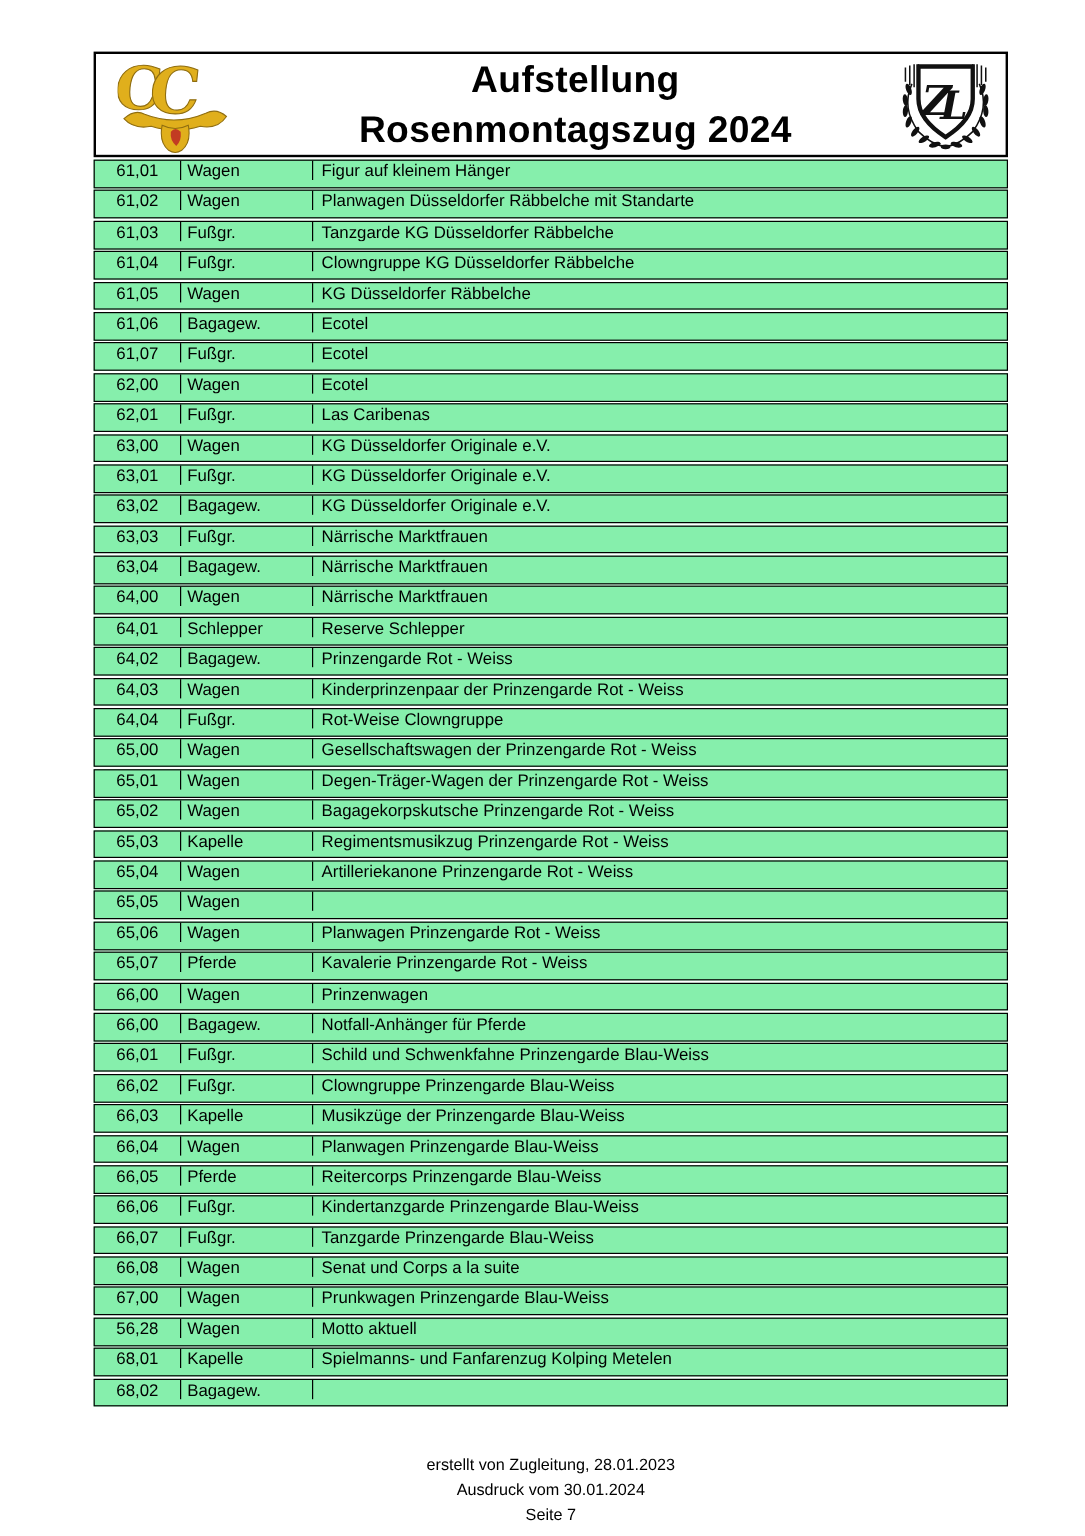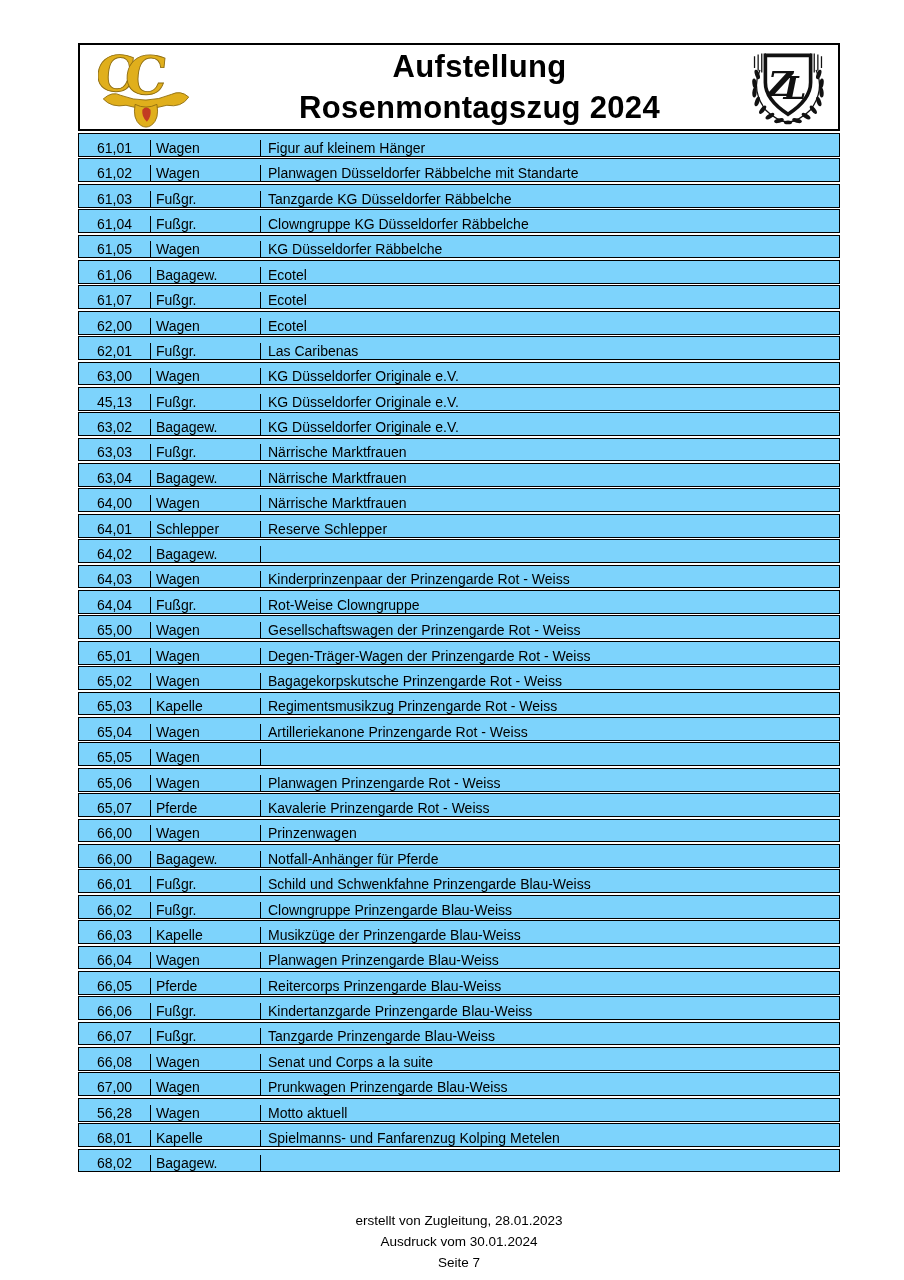--- a/index.html
+++ b/index.html
@@ -40,27 +40,27 @@
     font-weight: bold;
     font-size: 31px;
     line-height: 41px;
     letter-spacing: 0.3px;
     white-space: nowrap;
     margin-left: 41px;
   }
   .table-body { width: 100%; }
   .row {
     display: flex;
-    align-items: flex-end;
+    align-items: flex-start;
     box-sizing: border-box;
     height: 23.8px;
     border: 1.6px solid #000;
     margin-bottom: 1.6px;
     font-size: 14px;
-    background: #7dd3fc;
+    background: #86efac;
   }
   .cell {
     box-sizing: border-box;
     display: flex;
     align-items: center;
     white-space: nowrap;
     overflow: hidden;
   }
   .c-num  { width: 72px;  justify-content: center; border-right: 1.6px solid #000; }
   .c-type { width: 110px; padding-left: 5px;       border-right: 1.6px solid #000; }
@@ -187,21 +187,21 @@
     <div class="cell c-desc">Las Caribenas</div>
   </div>
 
   <div class="row">
     <div class="cell c-num">63,00</div>
     <div class="cell c-type">Wagen</div>
     <div class="cell c-desc">KG Düsseldorfer Originale e.V.</div>
   </div>
 
   <div class="row">
-    <div class="cell c-num">45,13</div>
+    <div class="cell c-num">63,01</div>
     <div class="cell c-type">Fußgr.</div>
     <div class="cell c-desc">KG Düsseldorfer Originale e.V.</div>
   </div>
 
   <div class="row">
     <div class="cell c-num">63,02</div>
     <div class="cell c-type">Bagagew.</div>
     <div class="cell c-desc">KG Düsseldorfer Originale e.V.</div>
   </div>
 
@@ -225,20 +225,21 @@
 
   <div class="row">
     <div class="cell c-num">64,01</div>
     <div class="cell c-type">Schlepper</div>
     <div class="cell c-desc">Reserve Schlepper</div>
   </div>
 
   <div class="row">
     <div class="cell c-num">64,02</div>
     <div class="cell c-type">Bagagew.</div>
+    <div class="cell c-desc">Prinzengarde Rot - Weiss</div>
   </div>
 
   <div class="row">
     <div class="cell c-num">64,03</div>
     <div class="cell c-type">Wagen</div>
     <div class="cell c-desc">Kinderprinzenpaar der Prinzengarde Rot - Weiss</div>
   </div>
 
   <div class="row">
     <div class="cell c-num">64,04</div>

